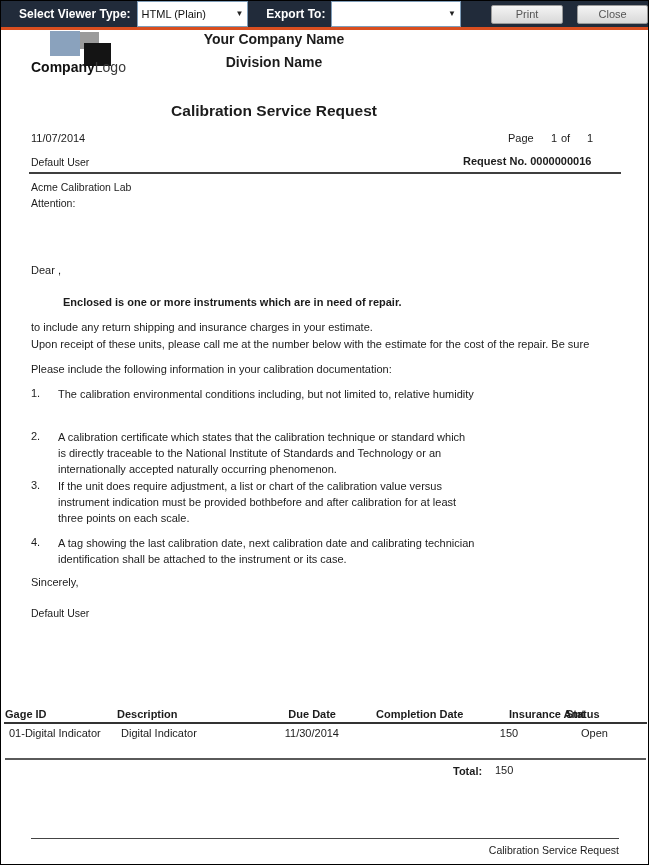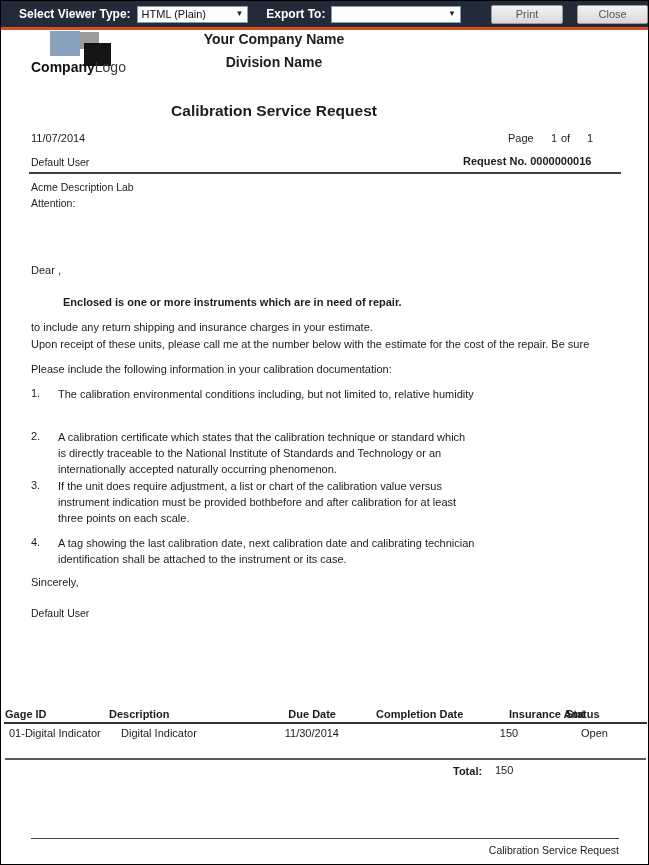--- a/index.html
+++ b/index.html
@@ -16,21 +16,21 @@
 
   
   .toolbar {
     position:absolute; top:0; left:0; width:647px; height:26px;
     background:#212b3a;
     display:flex; align-items:center;
     padding-left:18px;
   }
   .tb-label { color:#ffffff; font-size:12px; font-weight:bold; white-space:nowrap; }
   .combo {
-    height:17px; background:#ffffff; border:1px solid #7f9db9;
+    height:26px; background:#ffffff; border:1px solid #7f9db9;
     display:flex; align-items:center; justify-content:space-between;
     font-size:11px; color:#111; padding-left:4px; margin-left:6px;
     cursor:default;
   }
   .combo-viewer { width:126px; }
   .combo-export { width:146px; }
   .combo-arrow { font-size:8px; color:#222; padding:0 4px; line-height:1; }
   .tb-btn {
     height:19px; border:1px solid #9a9a9a; border-radius:2px;
     background:linear-gradient(#f4f4f4,#d8d8d8);
@@ -114,21 +114,21 @@
 <div class="abs t11" style="top:131px; left:30px;">11/07/2014</div>
 <div class="abs t11" style="top:131px; left:507px;">Page</div>
 <div class="abs t11" style="top:131px; left:550px;">1</div>
 <div class="abs t11" style="top:131px; left:560px;">of</div>
 <div class="abs t11" style="top:131px; left:586px;">1</div>
 
 <div class="abs t105" style="top:155px; left:30px;">Default User</div>
 <div class="abs t11 bold" style="top:154px; left:430px;">Request No. 0000000016</div>
 <div class="abs meta-divider"></div>
 
-<div class="abs t105" style="top:180px; left:30px;">Acme Description Lab</div>
+<div class="abs t105" style="top:180px; left:30px;">Acme Calibration Lab</div>
 <div class="abs t105" style="top:196px; left:30px;">Attention:</div>
 
 <div class="abs t11" style="top:263px; left:30px;">Dear ,</div>
 <div class="abs t11 bold" style="top:295px; left:30px;">Enclosed is one or more instruments which are in need of repair.</div>
 
 <div class="abs para" style="top:318px;">
   <div>to include any return shipping and insurance charges in your estimate.</div>
   <div>Upon receipt of these units, please call me at the number below with the estimate for the cost of the repair. Be sure</div>
 </div>
 <div class="abs para" style="top:360px;">Please include the following information in your calibration documentation:</div>
@@ -163,21 +163,21 @@
   <div class="list-lines">
     <div>A tag showing the last calibration date, next calibration date and calibrating technician</div>
     <div>identification shall be attached to the instrument or its case.</div>
   </div>
 </div>
 
 <div class="abs t11" style="top:575px; left:30px;">Sincerely,</div>
 <div class="abs t105" style="top:606px; left:30px;">Default User</div>
 
 <div class="abs th" style="left:4px;">Gage ID</div>
-<div class="abs th" style="left:108px;">Description</div>
+<div class="abs th" style="left:116px;">Description</div>
 <div class="abs th right" style="left:235px; width:100px;">Due Date</div>
 <div class="abs th" style="left:375px;">Completion Date</div>
 <div class="abs th" style="left:480px;padding-left:28px;">Insurance Amt</div>
 <div class="abs th" style="left:565px;">Status</div>
 <div class="abs tbl-head-line"></div>
 
 <div>
   <div class="abs td" style="left:8px;">01-Digital Indicator</div>
   <div class="abs td" style="left:120px;">Digital Indicator</div>
   <div class="abs td right" style="left:238px; width:100px;">11/30/2014</div>

